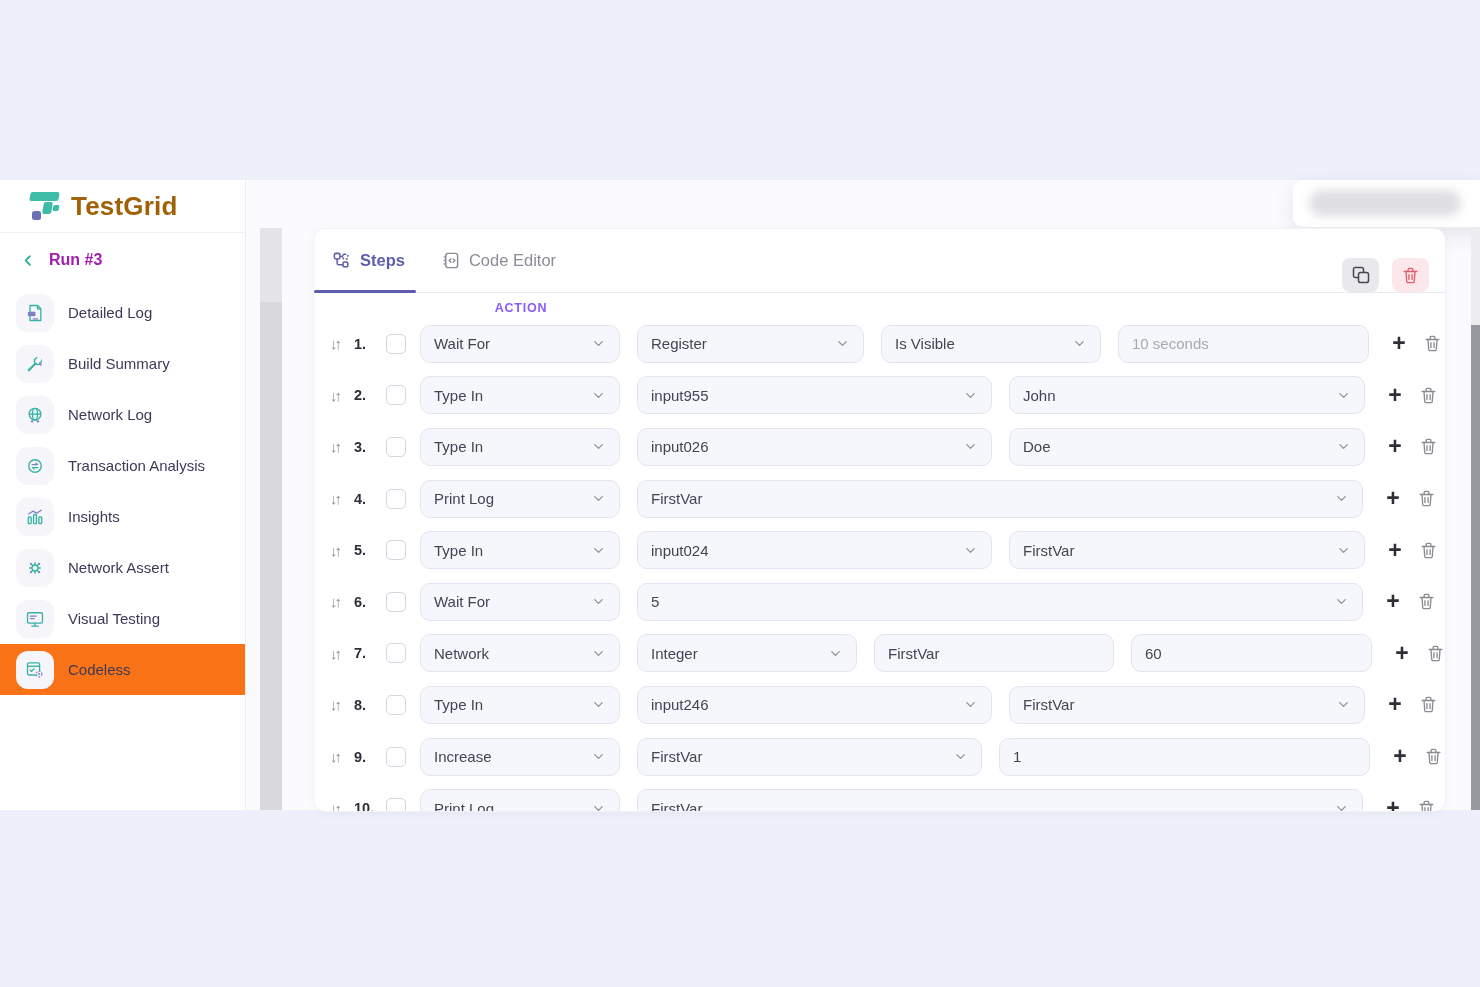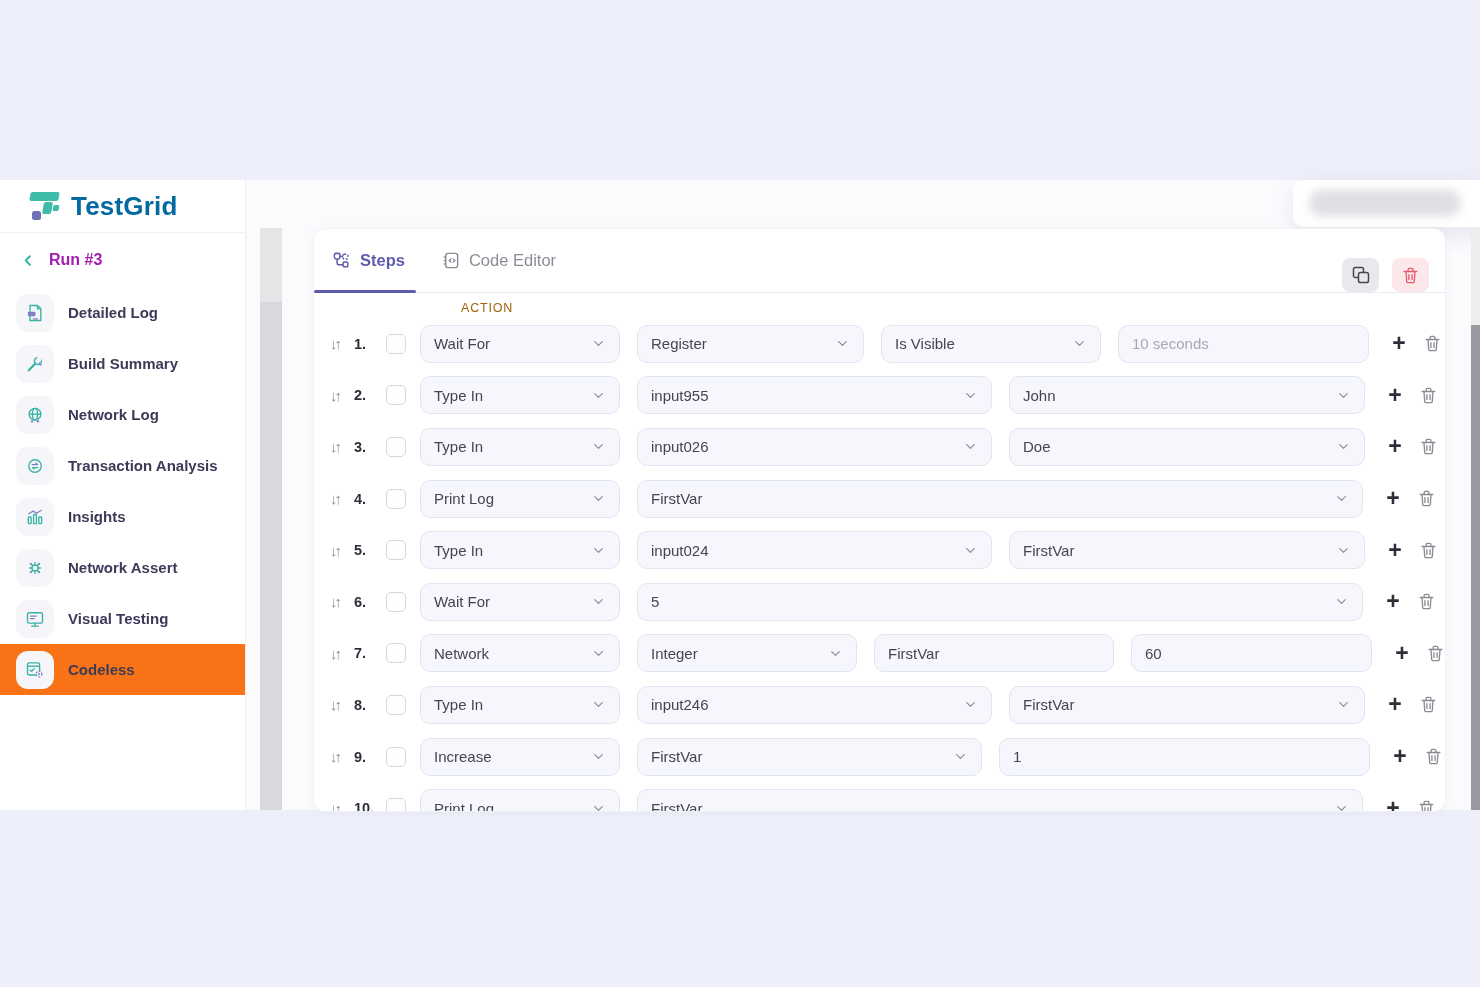--- a/index.html
+++ b/index.html
@@ -8,26 +8,26 @@
   .app{position:absolute;left:0;top:180px;width:1480px;height:630px;background:#fbfbfe}
 
   
   .sidebar{position:absolute;left:0;top:0;width:245px;height:630px;background:#fff;box-shadow:1px 0 0 #ededf3}
   .logo-row{height:52px;display:flex;align-items:center;padding-left:30px;border-bottom:1px solid #f0f0f5}
   .logo-mark{width:30px;height:30px;position:relative;margin-right:11px;flex:none}
   .lg-bar{position:absolute;left:0;top:1px;width:29px;height:9px;background:#3fbca7;border-radius:2px;transform:skewX(-10deg)}
   .lg-stem{position:absolute;left:13px;top:11px;width:9px;height:12px;background:#3fbca7;border-radius:2px;transform:skewX(-10deg)}
   .lg-foot{position:absolute;left:23px;top:14px;width:6px;height:6px;background:#3fbca7;border-radius:1.5px;transform:skewX(-10deg)}
   .lg-dot{position:absolute;left:2px;top:20px;width:9px;height:9px;background:#6f6fb5;border-radius:2.5px}
-  .brand{font-size:26px;font-weight:800;color:#0369a1;letter-spacing:.2px}
+  .brand{font-size:26px;font-weight:800;color:#a16207;letter-spacing:.2px}
   .run-row{height:54px;display:flex;align-items:center;gap:12px;padding-left:20px;color:#a21caf;font-weight:700;font-size:16px}
   .nav-item{display:flex;align-items:center;gap:14px;height:51px;padding-left:16px;cursor:pointer}
   .nav-item.active{background:#f97316}
   .tile{width:38px;height:38px;border-radius:12px;background:#f5f5fa;display:flex;align-items:center;justify-content:center;flex:none}
-  .nav-label{font-size:15px;font-weight:700;color:#3c3a58}
+  .nav-label{font-size:15px;font-weight:400;color:#3c3a58}
 
   
   .vstrip{position:absolute;left:260px;top:48px;width:22px;height:582px;background:#d9d9dd}
   .vstrip-thumb{position:absolute;left:0;top:0;width:100%;height:74px;background:#e5e5e8}
 
   
   .topcard{position:absolute;left:1293px;top:0;width:200px;height:47px;background:#fff;border-radius:10px;
            box-shadow:0 8px 20px rgba(90,90,130,.14)}
   .pill{position:absolute;left:16px;top:10px;width:152px;height:26px;border-radius:13px;background:#d4d4da;
         filter:blur(5px);opacity:.75}
@@ -42,22 +42,22 @@
   .card-head{position:relative;height:63px;border-bottom:1px solid #eaeaf1;display:flex;align-items:flex-end}
   .tab{display:flex;align-items:center;gap:9px;font-size:16.5px;padding:0 18px;height:100%;cursor:pointer}
   .tab.active{color:#5d5dab;font-weight:700}
   .tab.inactive{color:#8b8b99;font-weight:500}
   .tab-underline{position:absolute;left:0;bottom:-1px;width:102px;height:3px;background:#5d5dab;border-radius:2px}
   .head-actions{margin-left:auto;display:flex;gap:13px;padding-right:16px}
   .hbtn{width:37px;height:34px;border-radius:8px;display:flex;align-items:center;justify-content:center;cursor:pointer}
   .hbtn.copy{background:#e9e9ed;color:#46464f}
   .hbtn.del{background:#fce8ea;color:#e35d6a}
 
-  .action-head{position:absolute;left:147px;top:72px;width:120px;font-size:12.5px;font-weight:400;
-               color:#a16207;letter-spacing:.8px}
+  .action-head{position:absolute;left:147px;top:72px;width:120px;text-align:center;font-size:12.5px;font-weight:700;
+               color:#8b5cf6;letter-spacing:.8px}
 
   .rows{position:absolute;left:0;top:89px;width:100%}
   .step-row{display:flex;align-items:center;height:51.6px;padding-left:16px}
   .drag{width:24px;color:#8f8f9b;font-size:15px;letter-spacing:-3px;cursor:grab;flex:none}
   .rnum{width:24px;font-size:14.5px;font-weight:800;color:#2e2e3a;margin-right:8px;flex:none}
   .chk{width:18px;height:18px;border:1.6px solid #d6d6e3;border-radius:5px;background:#fefeff;margin-right:14px;flex:none;cursor:pointer}
   .ctl{height:38px;background:#f6f6fd;border:1px solid #e3e4f2;border-radius:10px;display:flex;align-items:center;
        padding:0 13px;margin-right:17px;font-size:15px;color:#454453;box-sizing:border-box;flex:none;cursor:pointer}
   .ctl .chev{margin-left:auto;color:#8f8f9b;flex:none}
   .ctl-in{border:none;background:transparent;outline:none;font:inherit;color:#454453;width:100%;padding:0}

